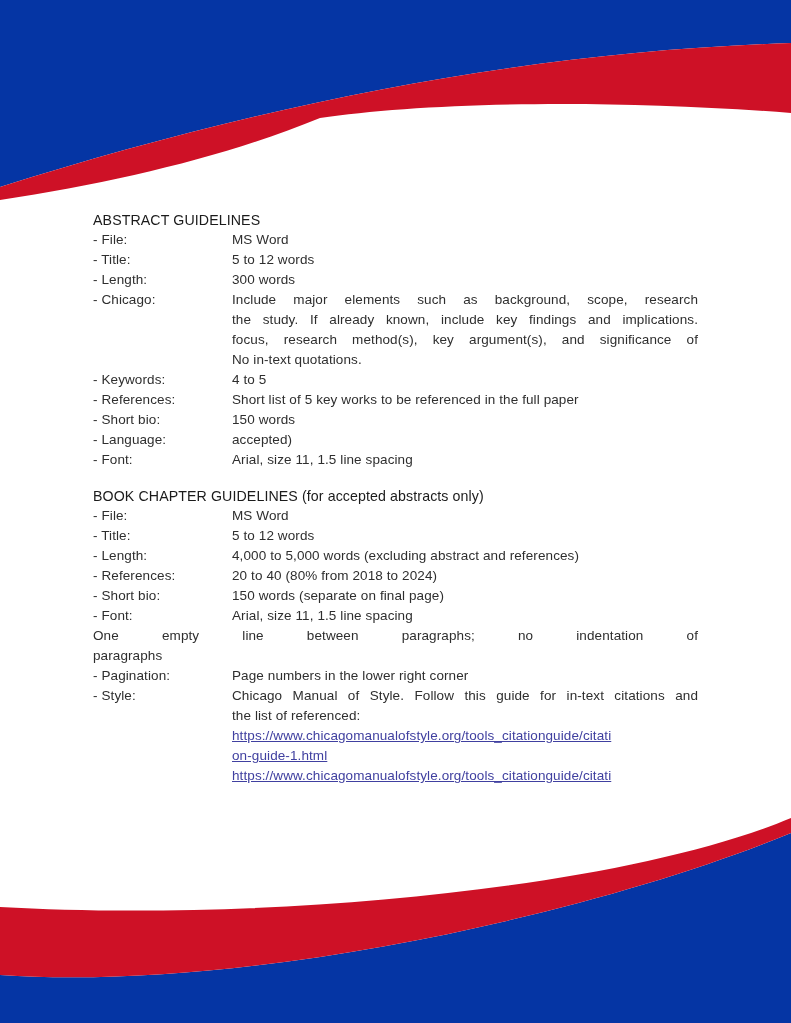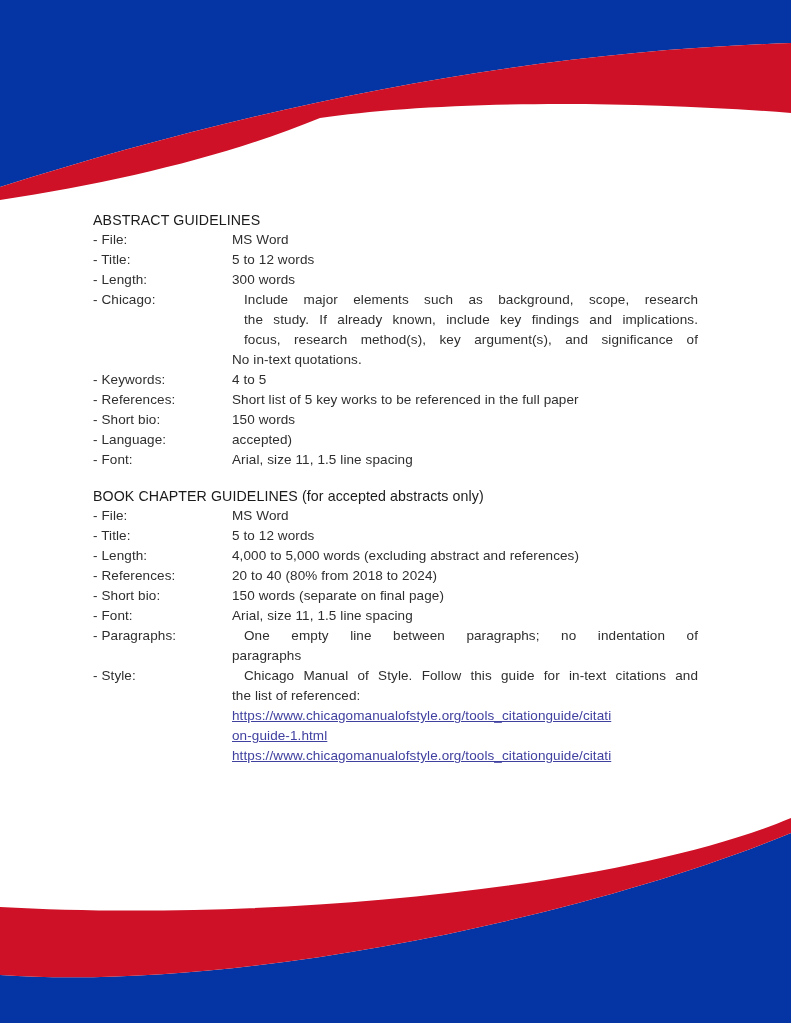--- a/index.html
+++ b/index.html
@@ -26,21 +26,21 @@
   .section-heading {
     font-weight: normal;
     font-size: 14.2px;
     color: var(--c-heading, #1b1b1b);
     line-height: 20px;
   }
   .section + .section { margin-top: 16px; }
   .grow { display: flex; }
   .grow .label { flex: 0 0 139px; width: 139px; }
   .grow .value { flex: 1 1 auto; min-width: 0; }
-  .value .jline { text-align: justify; text-align-last: justify; margin-left: 12px; }
+  .value .jline { text-align: justify; text-align-last: justify; }
   .value .line { text-align: left; }
   a.citation-link { color: var(--c-link, #4040a0); text-decoration: none; display: block; cursor: pointer; }
   a.citation-link .link-line { text-decoration: underline; }
 </style>
 </head>
 <body>
 
 <svg class="deco deco-top" viewBox="0 0 791 210" preserveAspectRatio="none">
   <path d="M0,0 L791,0 L791,43 C520,52 260,105 0,187 Z" fill="#0535a4"></path>
   <path d="M0,187 C260,105 520,52 791,43 L791,113 C600,98 420,103 320,118 C230,155 120,182 0,200 Z" fill="#ce1126"></path>
@@ -145,24 +145,29 @@
             <div class="line">150 words (separate on final page)</div>
           </div>
         </div>
         <div class="grow">
           <div class="label">- Font:</div>
           <div class="value">
             <div class="line">Arial, size 11, 1.5 line spacing</div>
           </div>
         </div>
         <div class="grow">
-          <div class="label">- Paragraphs:</div>
           <div class="value">
             <div class="jline">One empty line between paragraphs; no indentation of</div>
             <div class="line">paragraphs</div>
+          </div>
+        </div>
+        <div class="grow">
+          <div class="label">- Pagination:</div>
+          <div class="value">
+            <div class="line">Page numbers in the lower right corner</div>
           </div>
         </div>
         <div class="grow">
           <div class="label">- Style:</div>
           <div class="value">
             <div class="jline">Chicago Manual of Style. Follow this guide for in-text citations and</div>
             <div class="line">the list of referenced:</div>
             <a class="citation-link">
               <div class="link-line">https://www.chicagomanualofstyle.org/tools_citationguide/citati</div>
               <div class="link-line">on-guide-1.html</div>

